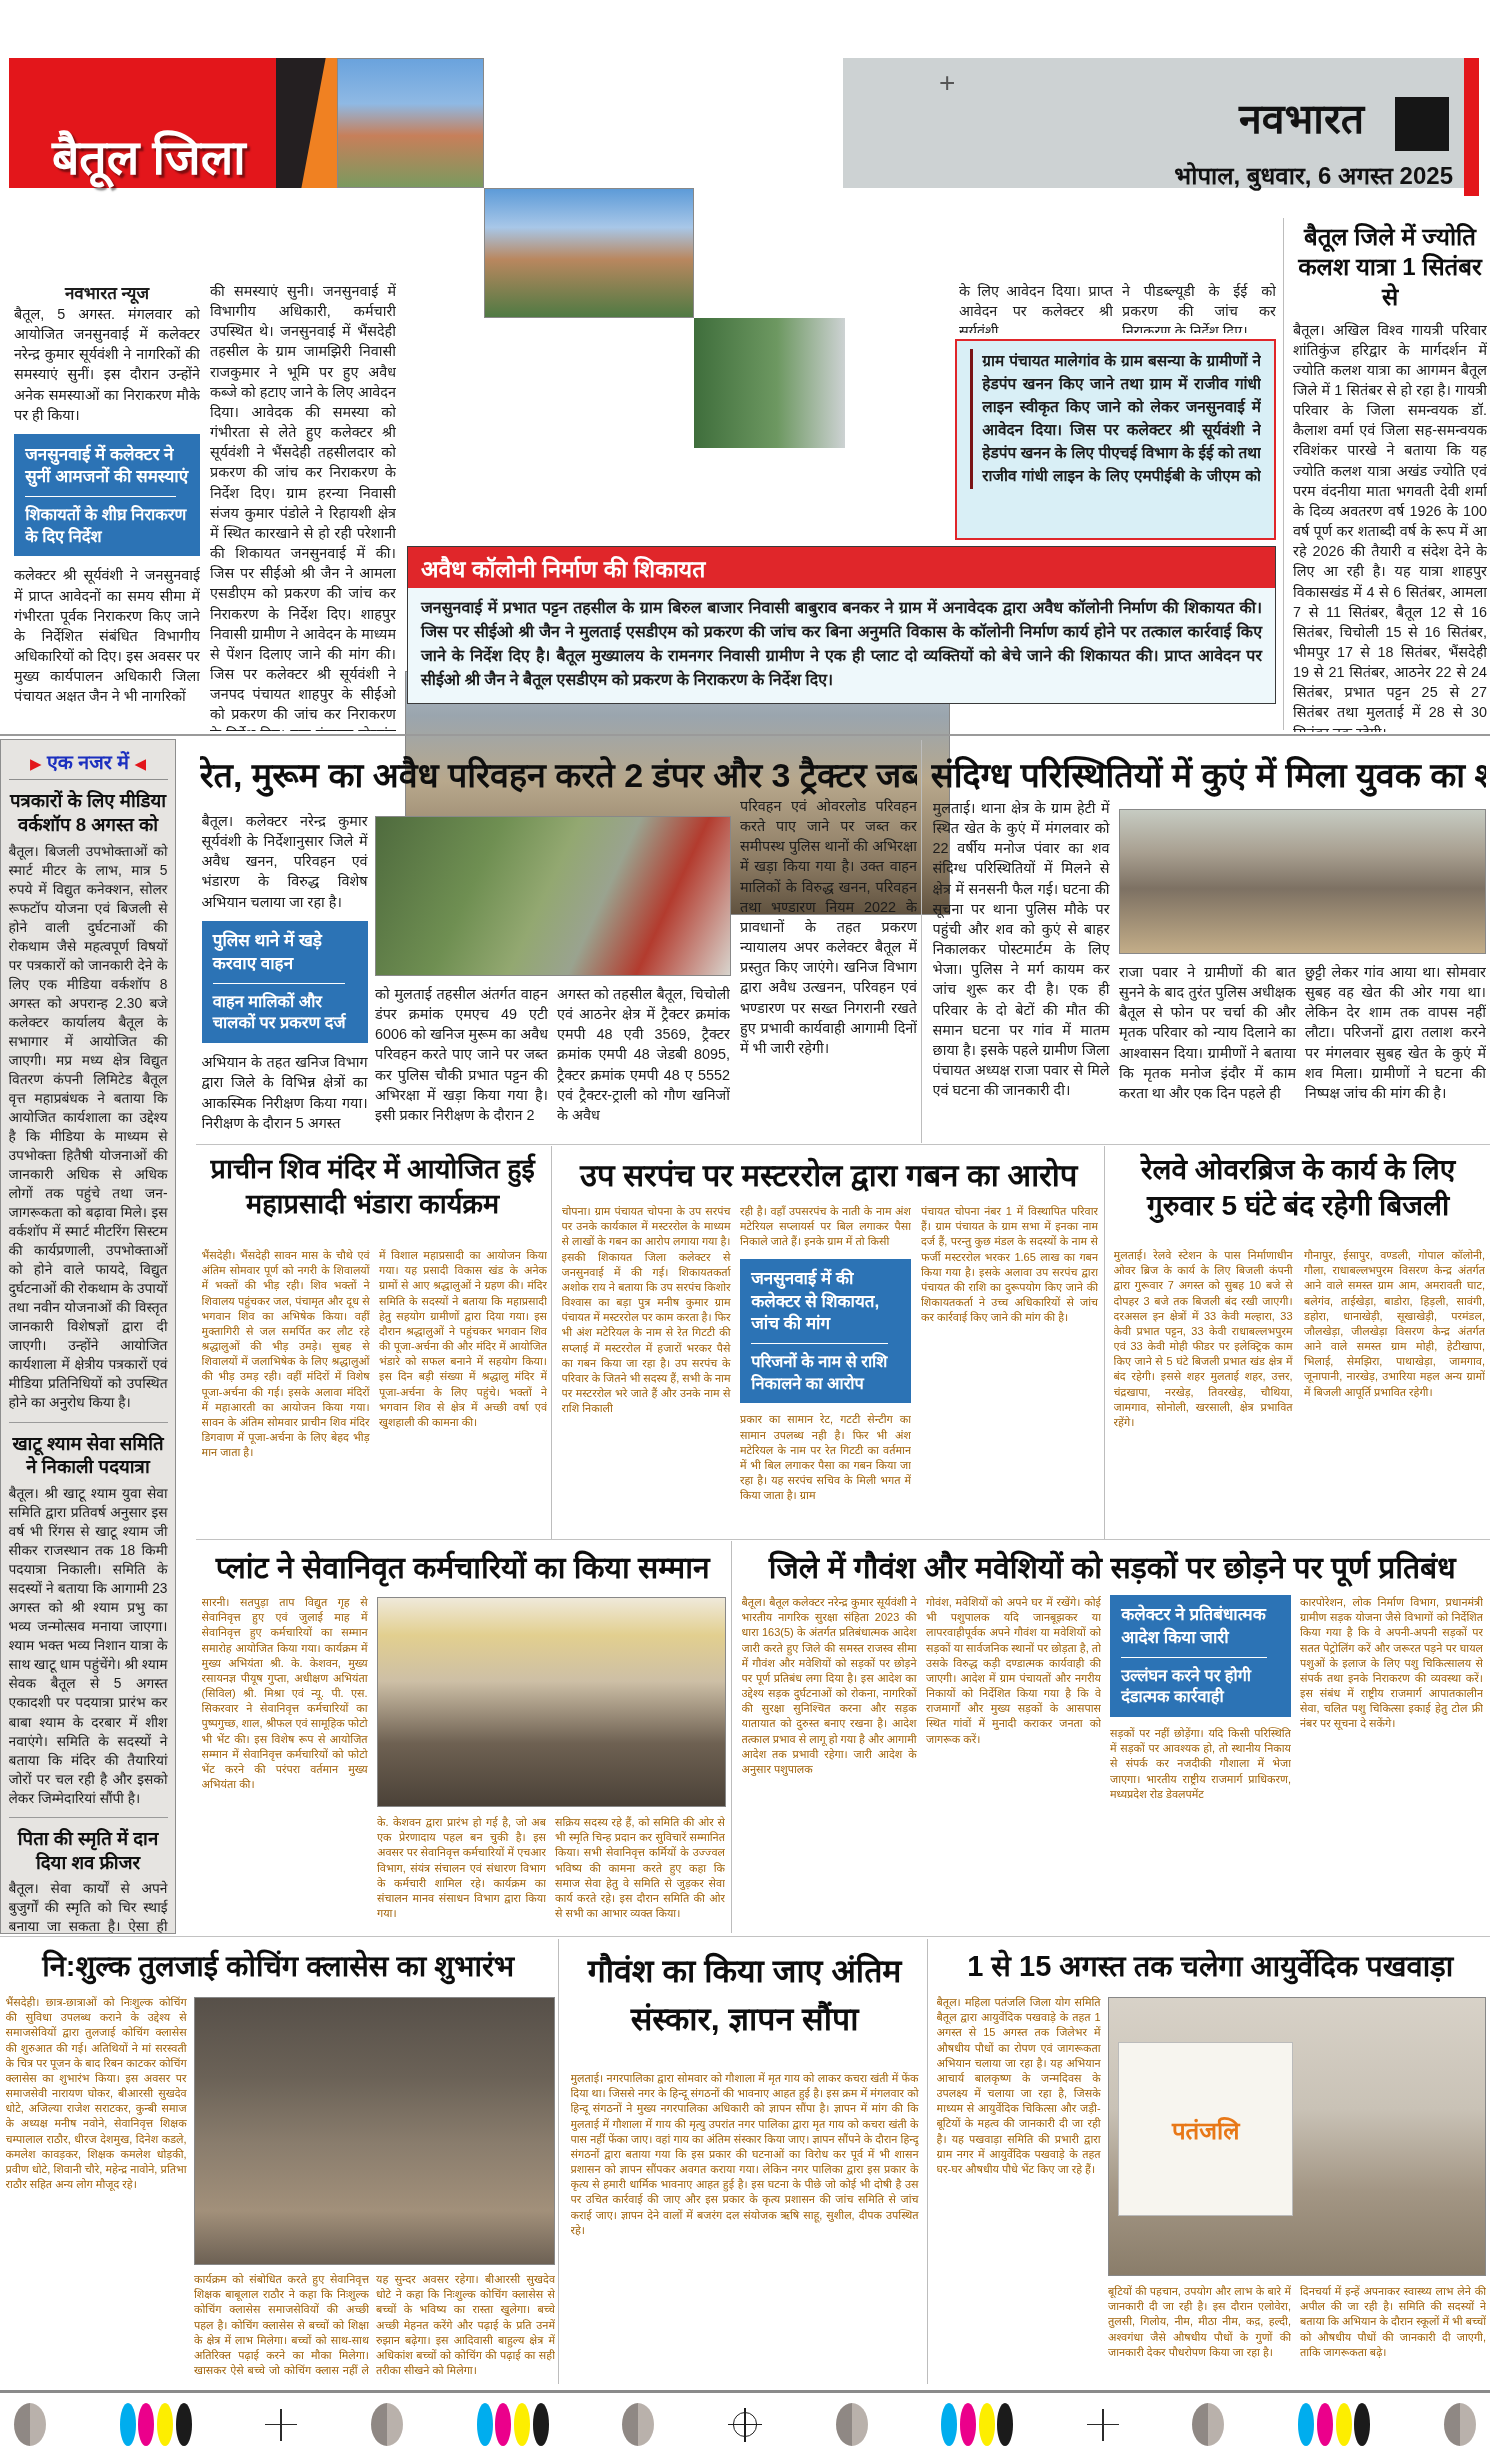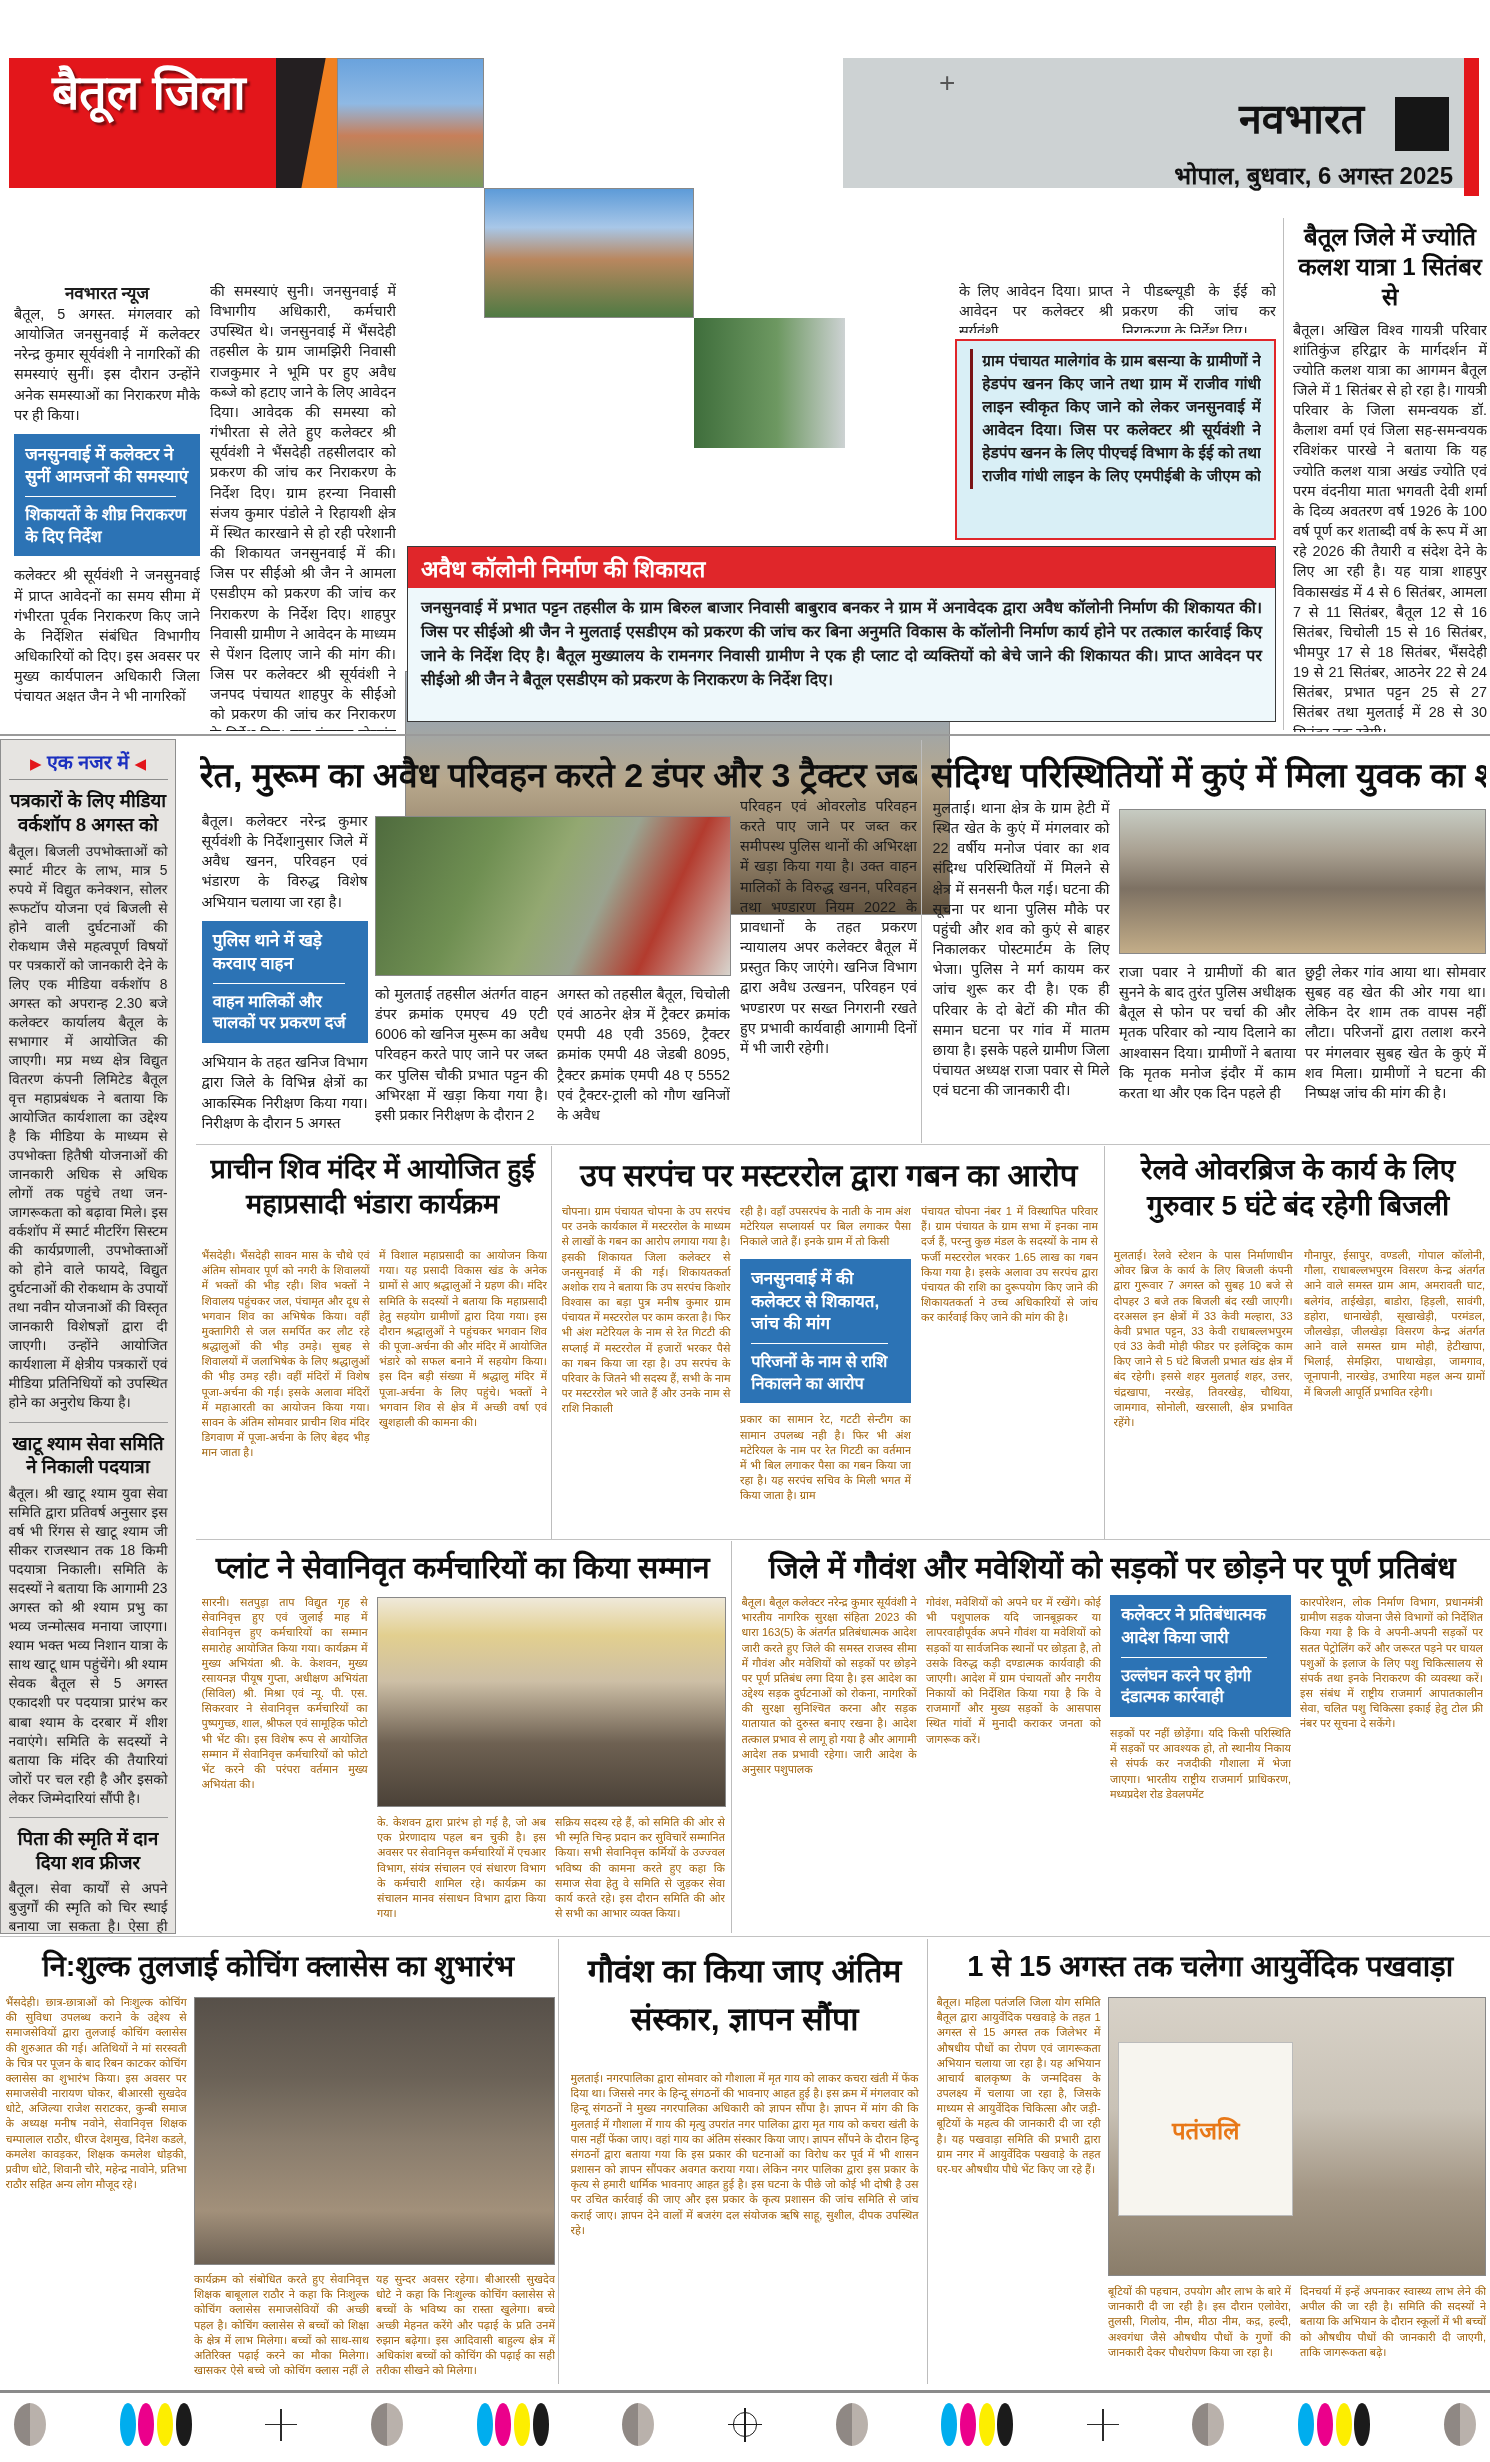--- a/index.html
+++ b/index.html
@@ -5,21 +5,21 @@
   html,body{margin:0;padding:0;background:#ffffff;}
   #page{position:relative;width:1490px;height:2462px;background:#ffffff;overflow:hidden;
         font-family:"Liberation Sans","DejaVu Sans",sans-serif;color:#1d1d1d;}
   .abs{position:absolute;box-sizing:border-box;}
   .body-txt{font-size:14.4px;line-height:1.4;text-align:justify;color:#1c1c1c;overflow:hidden;}
   .body-sm{font-size:11px;line-height:1.38;text-align:justify;color:#a16207;overflow:hidden;}
   .head{font-weight:800;color:#0e0e0e;text-align:center;overflow:hidden;}
   .nowrap{white-space:nowrap;}
   .byline{font-weight:700;text-align:center;font-size:17px;}
   
-  .mh-red{background:#e3161b;display:flex;align-items:flex-start;justify-content:center;}
+  .mh-red{background:#e3161b;display:flex;align-items:flex-end;justify-content:center;}
   .mh-title{color:#fff;font-size:48px;font-weight:800;text-shadow:2.8px 2.8px 1.9px rgba(0,0,0,.45);}
   .tri-black{background:#241f21;clip-path:polygon(0 0,100% 0,40% 100%,0 100%);}
   .tri-orange{background:#f08122;clip-path:polygon(55% 0,100% 0,100% 100%,10% 100%);}
   .mh-gray{background:#cdd2d3;}
   .mh-logo{font-size:41px;font-weight:800;color:#121212;}
   .mh-square{background:#161616;}
   .mh-redbar{background:#e3161b;}
   .mh-date{font-size:24px;font-weight:700;color:#111;text-align:right;}
   .plus{color:#555;font-size:28px;font-weight:400;}
   
@@ -101,21 +101,21 @@
     <span class="banner-red">सभागृह बैतूल</span>
   </div>
 
   <div class="abs body-txt" style="left:959px;top:281px;width:154px;height:52px;">के लिए आवेदन दिया। प्राप्त आवेदन पर कलेक्टर श्री सूर्यवंशी</div>
   <div class="abs body-txt" style="left:1122px;top:281px;width:154px;height:52px;">ने पीडब्ल्यूडी के ईई को प्रकरण की जांच कर निराकरण के निर्देश दिए।</div>
 
   <div class="abs cyanbox" style="left:955px;top:339px;width:321px;height:201px;">
     <div class="cyan-body" style="height:140px;">ग्राम पंचायत मालेगांव के ग्राम बसन्या के ग्रामीणों ने हेडपंप खनन किए जाने तथा ग्राम में राजीव गांधी लाइन स्वीकृत किए जाने को लेकर जनसुनवाई में आवेदन दिया। जिस पर कलेक्टर श्री सूर्यवंशी ने हेडपंप खनन के लिए पीएचई विभाग के ईई को तथा राजीव गांधी लाइन के लिए एमपीईबी के जीएम को प्रकरण की जांच कर निराकरण के निर्देश दिए। घोड़ाडोंगरी तहसील निवासी अशोक टेकाम ने संशोधन पंजी में प्रविष्टि उपरांत उसे ऑनलाइन दर्ज किए जाने के लिए आवेदन दिया। प्राप्त आवेदन पर कलेक्टर श्री सूर्यवंशी ने घोड़ाडोंगरी तहसीलदार को प्रकरण के निराकरण के निर्देश दिए। ग्राम पंचायत बोरगांव के ग्रामीणों ने ग्राम बोरगांव से दनोरा पहुंच मार्ग की रिपेयरिंग किए जाने के लिए आवेदन दिया। प्राप्त आवेदन पर कलेक्टर श्री सूर्यवंशी ने पीडब्ल्यूडी के ईई को प्रकरण की जांच कर निराकरण के निर्देश दिए।</div>
   </div>
 
-  <div class="abs cmpbox" style="left:407px;top:546px;width:869px;height:176px;">
+  <div class="abs cmpbox" style="left:407px;top:546px;width:869px;height:158px;">
     <div class="cmp-head">अवैध कॉलोनी निर्माण की शिकायत</div>
     <div class="cmp-body" style="height:130px;">जनसुनवाई में प्रभात पट्टन तहसील के ग्राम बिरुल बाजार निवासी बाबुराव बनकर ने ग्राम में अनावेदक द्वारा अवैध कॉलोनी निर्माण की शिकायत की। जिस पर सीईओ श्री जैन ने मुलताई एसडीएम को प्रकरण की जांच कर बिना अनुमति विकास के कॉलोनी निर्माण कार्य होने पर तत्काल कार्रवाई किए जाने के निर्देश दिए है। बैतूल मुख्यालय के रामनगर निवासी ग्रामीण ने एक ही प्लाट दो व्यक्तियों को बेचे जाने की शिकायत की। प्राप्त आवेदन पर सीईओ श्री जैन ने बैतूल एसडीएम को प्रकरण के निराकरण के निर्देश दिए।</div>
   </div>
 
   <div class="abs vline" style="left:1283px;top:218px;width:0px;height:512px;"></div>
   <div class="abs" style="left:1293px;top:222px;width:194px;height:510px;overflow:hidden;">
     <div class="head" style="font-size:24px;line-height:1.25;margin-bottom:7.5px;">बैतूल जिले में ज्योति कलश यात्रा 1 सितंबर से</div>
     <div class="body-txt">बैतूल। अखिल विश्व गायत्री परिवार शांतिकुंज हरिद्वार के मार्गदर्शन में ज्योति कलश यात्रा का आगमन बैतूल जिले में 1 सितंबर से हो रहा है। गायत्री परिवार के जिला समन्वयक डॉ. कैलाश वर्मा एवं जिला सह-समन्वयक रविशंकर पारखे ने बताया कि यह ज्योति कलश यात्रा अखंड ज्योति एवं परम वंदनीया माता भगवती देवी शर्मा के दिव्य अवतरण वर्ष 1926 के 100 वर्ष पूर्ण कर शताब्दी वर्ष के रूप में आ रहे 2026 की तैयारी व संदेश देने के लिए आ रही है। यह यात्रा शाहपुर विकासखंड में 4 से 6 सितंबर, आमला 7 से 11 सितंबर, बैतूल 12 से 16 सितंबर, चिचोली 15 से 16 सितंबर, भीमपुर 17 से 18 सितंबर, भैंसदेही 19 से 21 सितंबर, आठनेर 22 से 24 सितंबर, प्रभात पट्टन 25 से 27 सितंबर तथा मुलताई में 28 से 30 सितंबर तक रहेगी।</div>
   </div>
 

